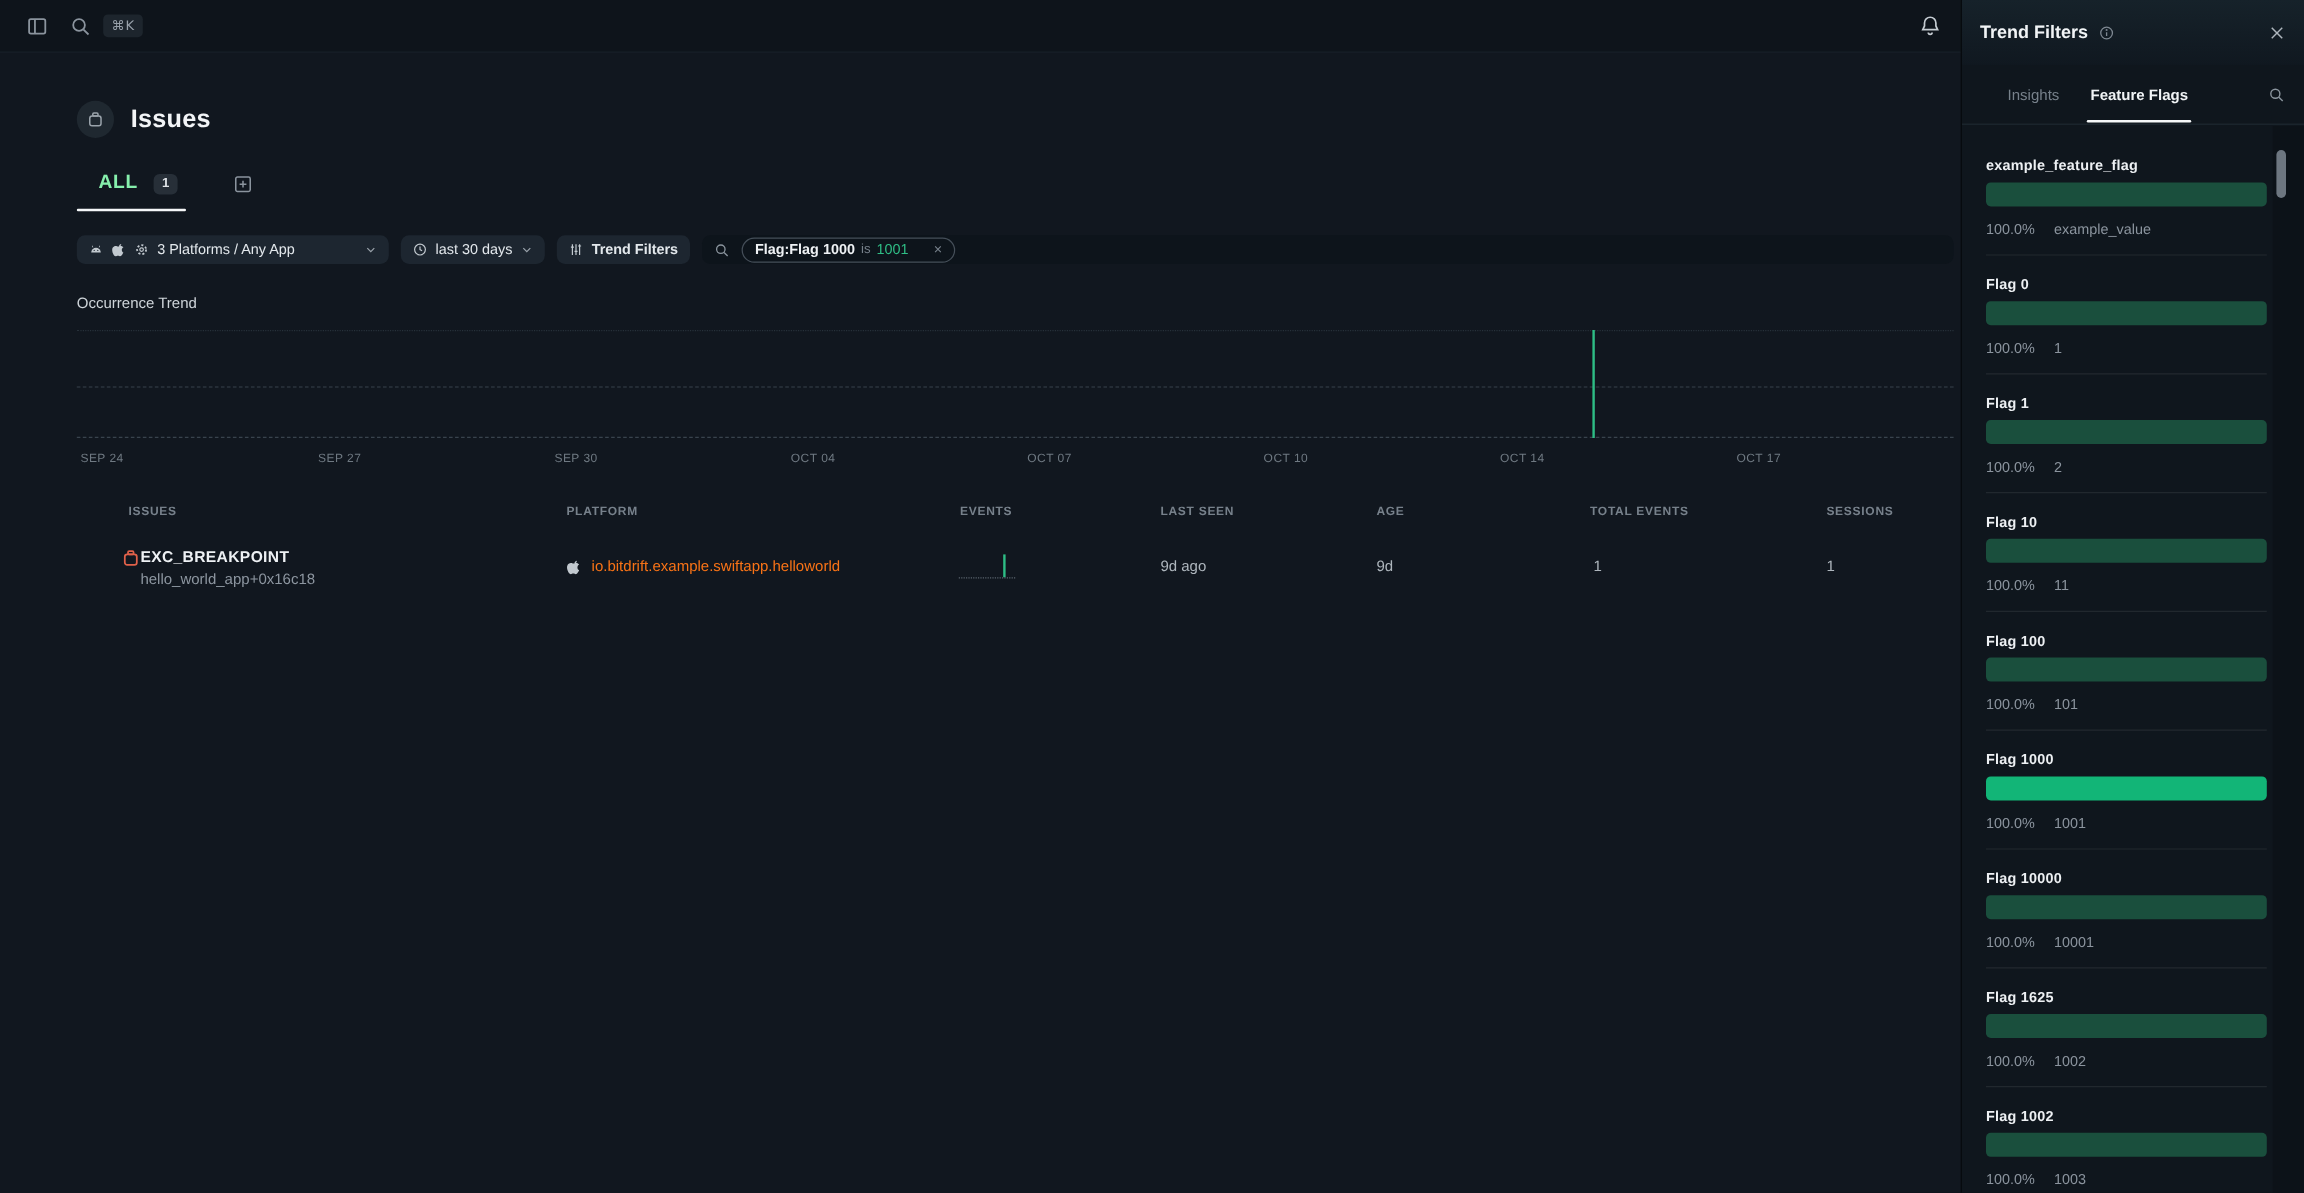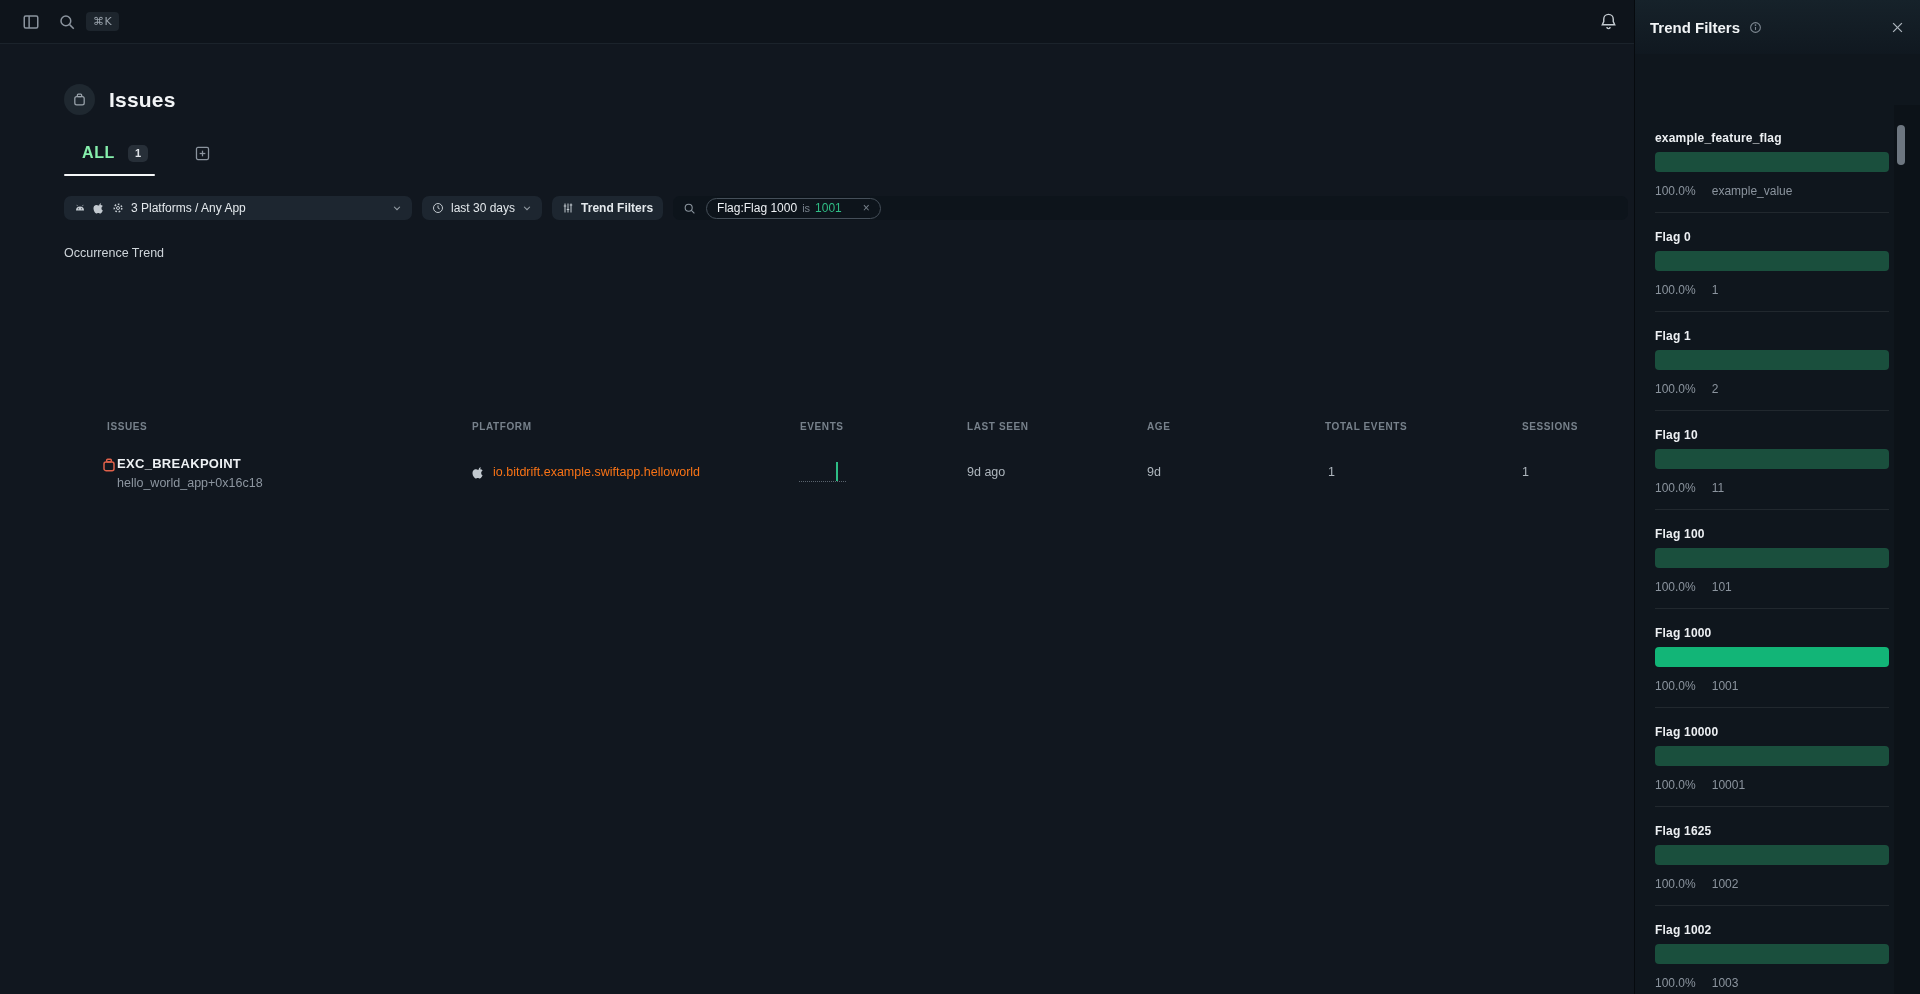--- a/index.html
+++ b/index.html
@@ -39,28 +39,28 @@
   .add-view svg { display:block; width:100%; height:100%; }
 
   
   .filter-row { position:absolute; left:64px; top:152px; width:1564px; height:24px;
                 display:flex; align-items:center; gap:10px; }
   .pill { height:24px; background:#1d2630; border-radius:7px; display:flex; align-items:center;
           gap:7px; padding:0 10px; font-size:12px; color:#e3e8ec; cursor:pointer; white-space:nowrap; }
   .pill svg { display:block; }
   .pill .picon { width:12px; height:12px; color:#c2c9cf; }
   .pill .chev { width:10px; height:10px; color:#9aa3ab; }
-  .pill-platforms { width:348px; }
+  .pill-platforms { width:260px; }
   .pill-platforms .grow { flex:1; }
   .searchbox { flex:1; height:24px; background:#0d141b; border-radius:7px;
                display:flex; align-items:center; gap:10px; padding:0 10px; }
   .searchbox .sicon { width:13px; height:13px; color:#8b95 9e; color:#8b959e; }
   .chip { height:21px; border:1px solid #454f59; border-radius:12px; display:flex;
           align-items:center; gap:5px; padding:0 10px; cursor:default; }
-  .chip-key { font-size:12px; color:#eef1f4; font-weight:400; }
+  .chip-key { font-size:12px; color:#eef1f4; font-weight:700; }
   .chip-op { font-size:11px; color:#78828c; }
   .chip-val { font-size:12px; color:#2fbd85; font-weight:500; }
   .chip-x { margin-left:16px; color:#78828c; font-size:12px; cursor:pointer; line-height:1; }
 
   
   .chart-title { position:absolute; left:64px; top:202px; font-size:12.5px; font-weight:500; color:#ced4d9; }
   .chart { position:absolute; left:64px; top:221px; width:1564px; height:130px; }
   .grid-top { position:absolute; left:0; right:0; top:10px; border-top:1px dotted #27313a; }
   .grid-mid { position:absolute; left:0; right:0; top:57px; border-top:1px dashed #39434d; }
   .grid-bot { position:absolute; left:0; right:0; top:99px; border-top:1px dashed #39434d; }
@@ -233,20 +233,34 @@
         <span class="chip">
           <span class="chip-key">Flag:Flag 1000</span>
           <span class="chip-op">is</span>
           <span class="chip-val">1001</span>
           <span class="chip-x">×</span>
         </span>
       </div>
     </div>
 
     <div class="chart-title">Occurrence Trend</div>
+    <div class="chart">
+      <div class="grid-top"></div>
+      <div class="grid-mid"></div>
+      <div class="grid-bot"></div>
+      <div class="spike" style="left:1263px"></div>
+      <span class="xlabel" style="left:3px">SEP 24</span>
+      <span class="xlabel" style="left:201px">SEP 27</span>
+      <span class="xlabel" style="left:398px">SEP 30</span>
+      <span class="xlabel" style="left:595px">OCT 04</span>
+      <span class="xlabel" style="left:792px">OCT 07</span>
+      <span class="xlabel" style="left:989px">OCT 10</span>
+      <span class="xlabel" style="left:1186px">OCT 14</span>
+      <span class="xlabel" style="left:1383px">OCT 17</span>
+    </div>
 
     <div class="thead">
       <span class="th-issues">ISSUES</span>
       <span class="th-platform">PLATFORM</span>
       <span class="th-events">EVENTS</span>
       <span class="th-lastseen">LAST SEEN</span>
       <span class="th-age">AGE</span>
       <span class="th-total">TOTAL EVENTS</span>
       <span class="th-sessions">SESSIONS</span>
     </div>
@@ -288,20 +302,31 @@
       </span>
       <span class="grow"></span>
       <span class="close-ic">
         <svg viewBox="0 0 24 24" fill="none" stroke="currentColor" stroke-width="2">
             <line x1="5" y1="5" x2="19" y2="19"></line>
             <line x1="19" y1="5" x2="5" y2="19"></line>
           </svg>
       </span>
     </div>
 
+    <div class="panel-tabs">
+      <span class="ptab ptab-insights">Insights</span>
+      <span class="ptab ptab-flags">Feature Flags</span>
+      <span class="grow"></span>
+      <span class="p-search">
+        <svg viewBox="0 0 24 24" fill="none" stroke="currentColor" stroke-width="2">
+            <circle cx="10.5" cy="10.5" r="6.5"></circle>
+            <line x1="15.5" y1="15.5" x2="21" y2="21"></line>
+          </svg>
+      </span>
+    </div>
 
     <div class="flag-list" id="flag-list">
   <div class="flag-item">
     <div class="flag-name">example_feature_flag</div>
     <div class="flag-bar"></div>
     <div class="flag-meta">
       <span>100.0%</span>
       <span>example_value</span>
     </div>
     <div class="flag-div"></div>

